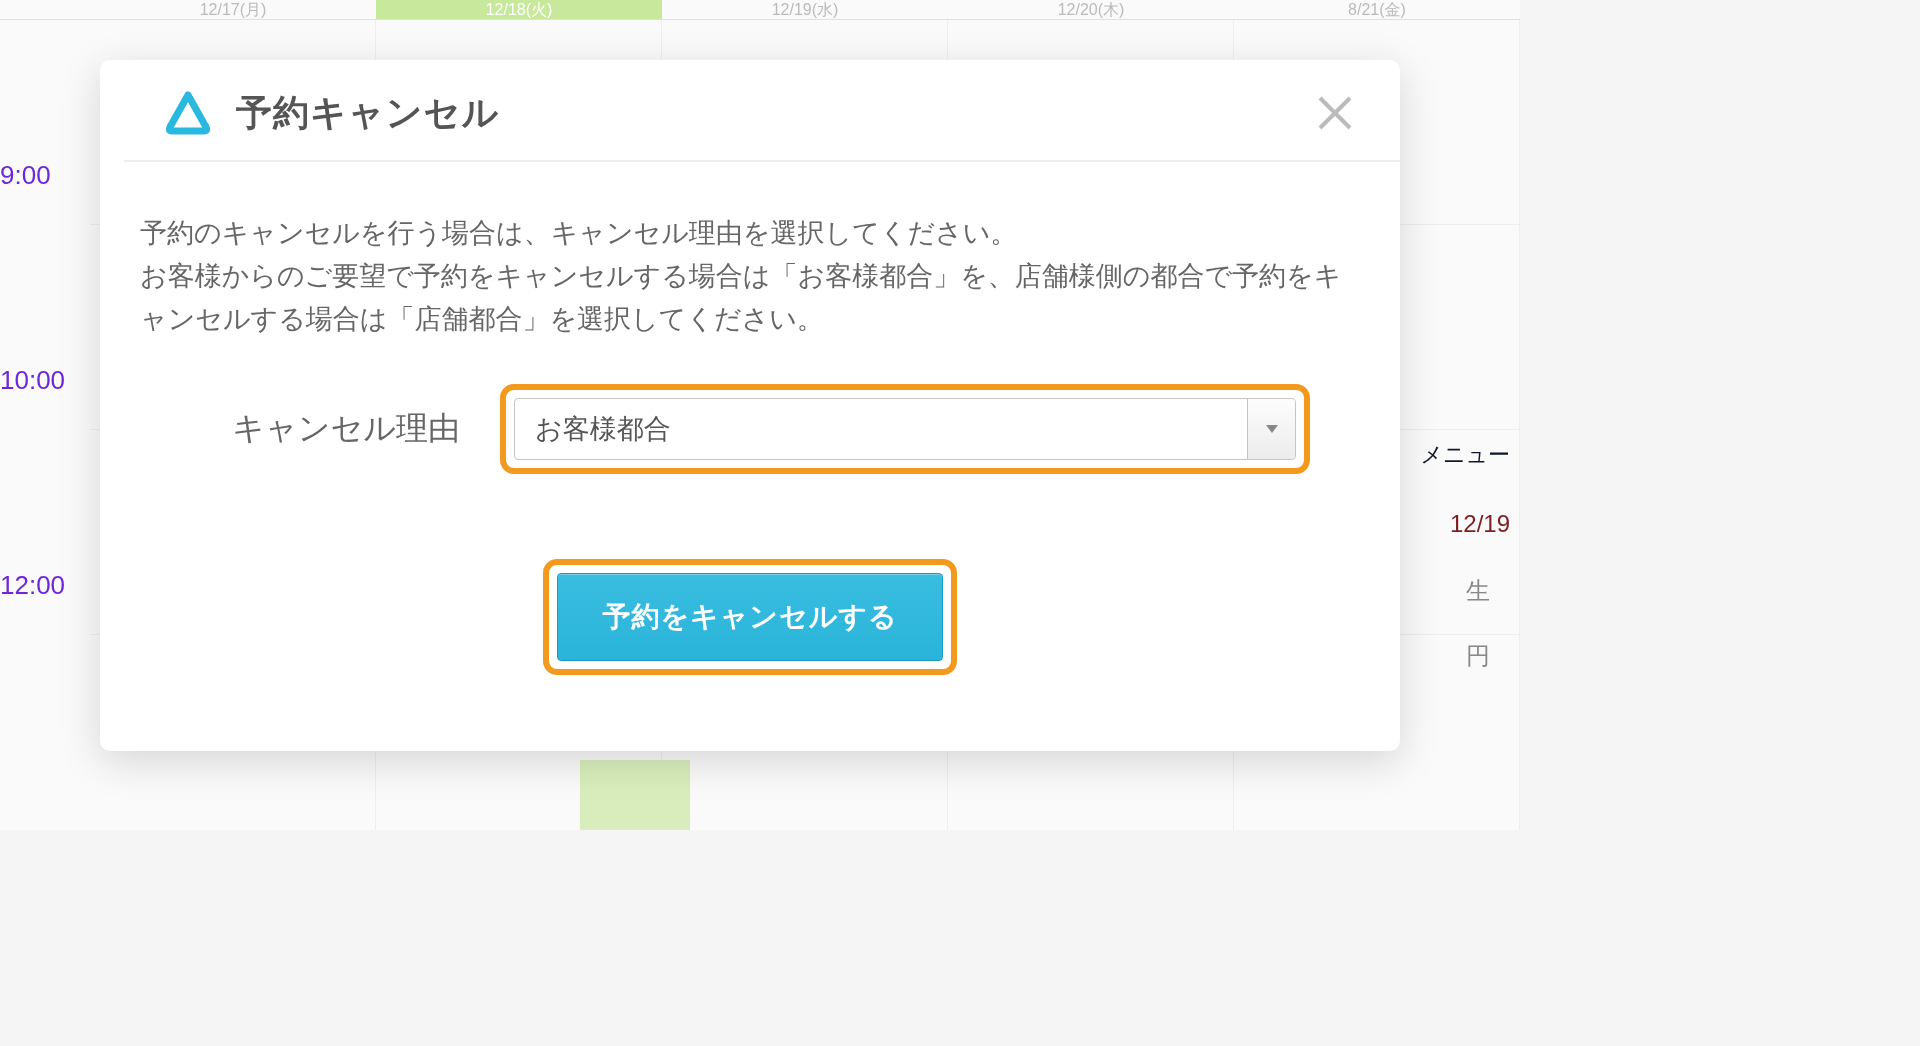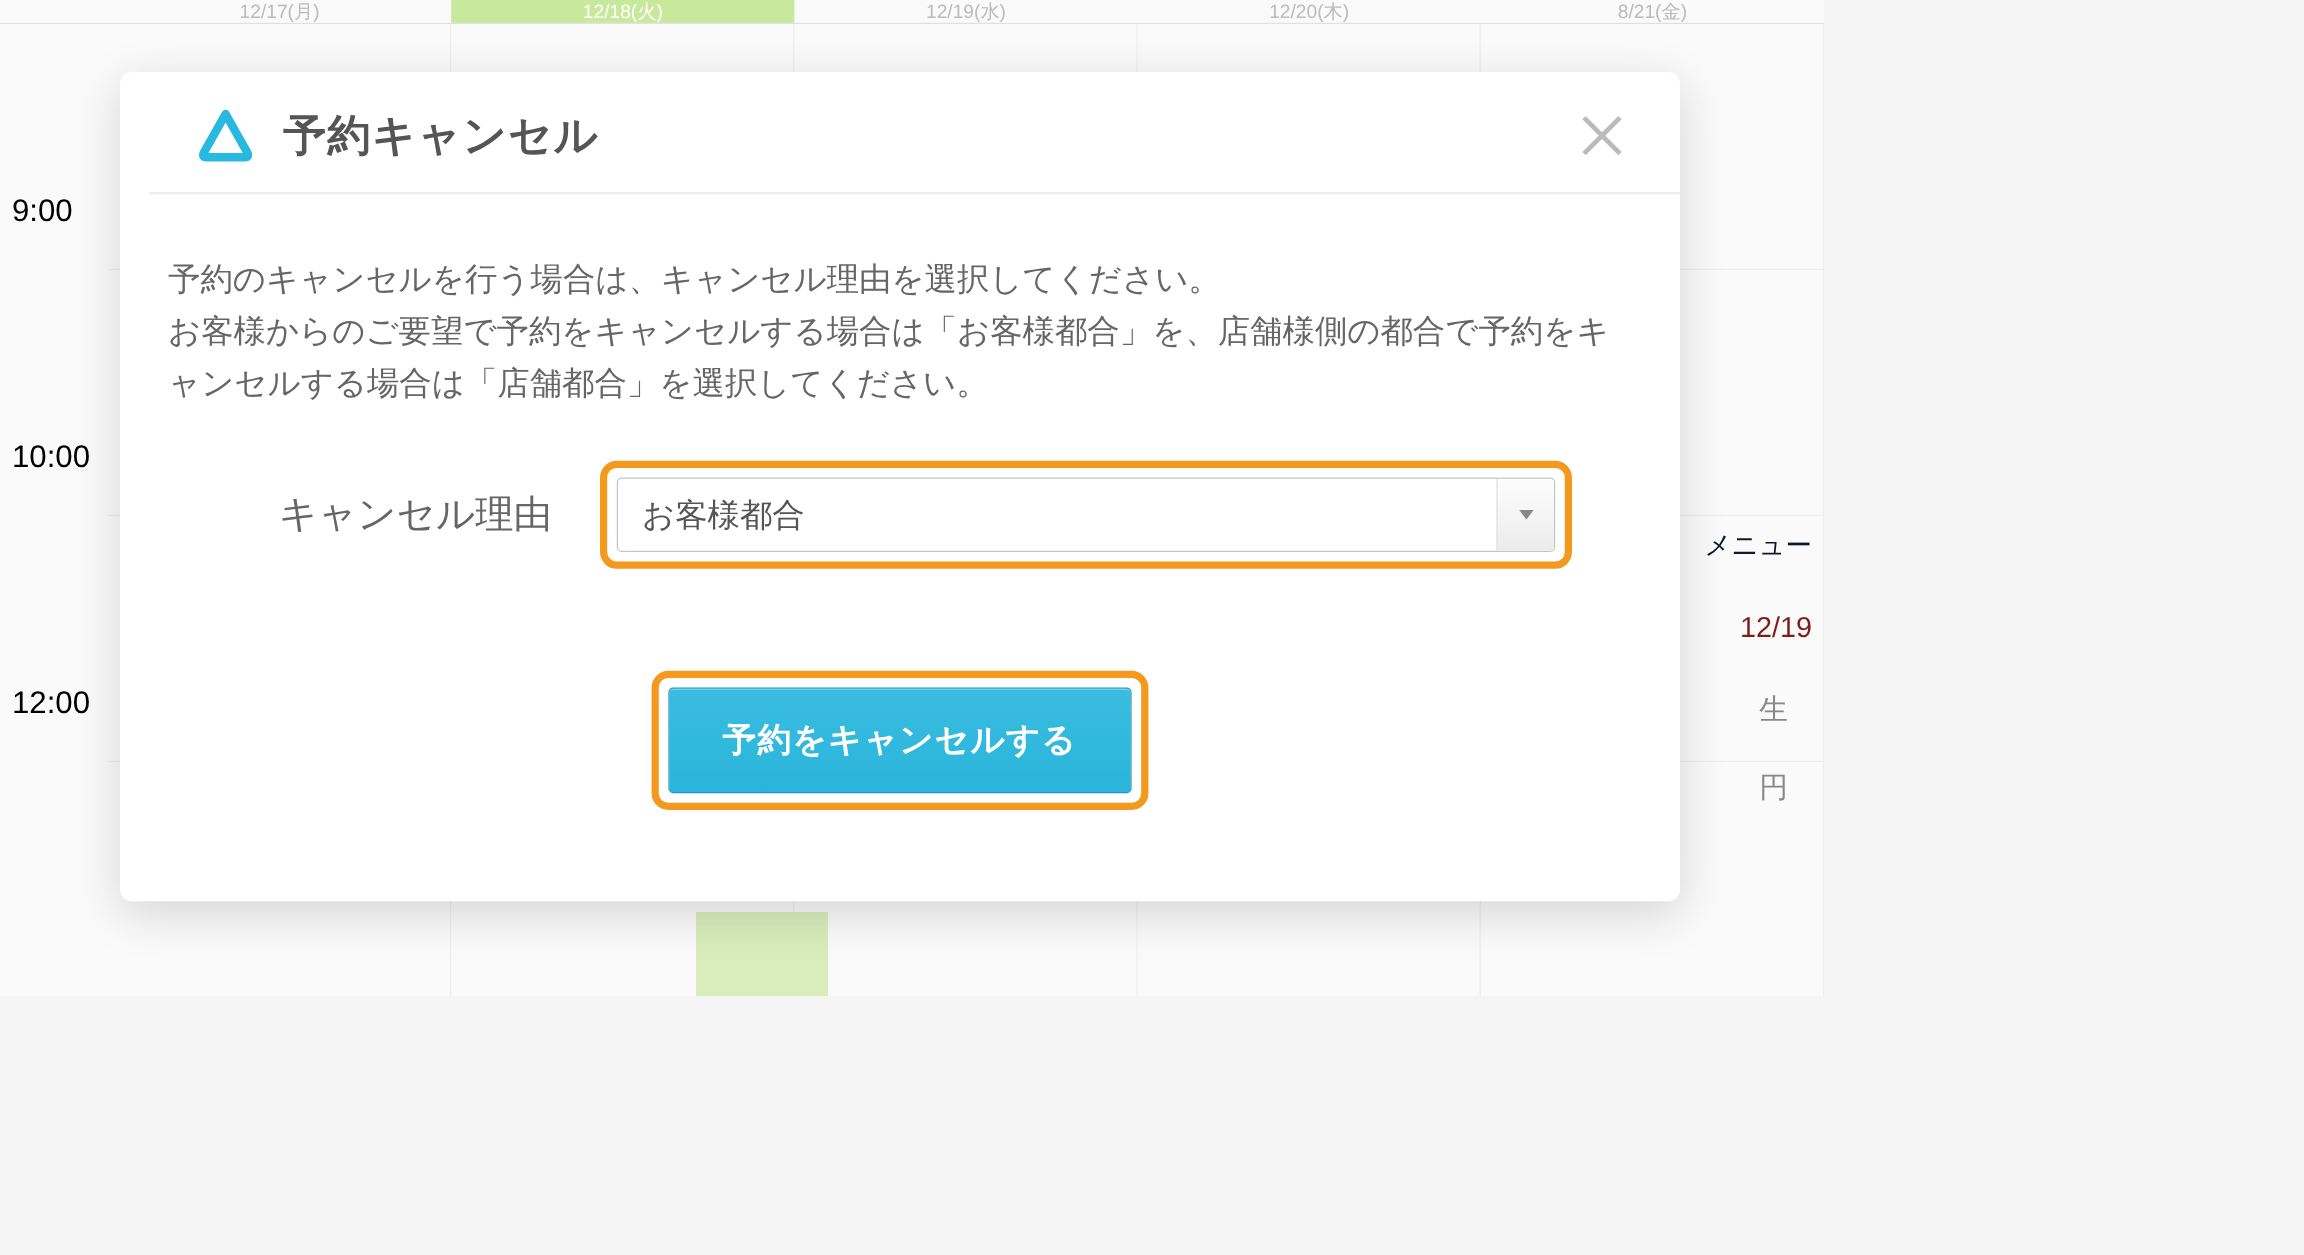--- a/index.html
+++ b/index.html
@@ -35,25 +35,25 @@
       background: #c8e89c;
       color: #fff;
     }
     .bg-time-col {
       position: absolute;
       left: 0;
       top: 20px;
       width: 90px;
     }
     .bg-time-label {
-      color: #000000;
+      color: #6d28d9;
       font-size: 26px;
       height: 205px;
       text-align: left;
-      padding-left: 10px;
+      padding-left: 0;
       padding-top: 140px;
     }
     .bg-grid {
       position: absolute;
       left: 90px;
       right: 0;
       top: 20px;
       bottom: 0;
     }
     .bg-row {

